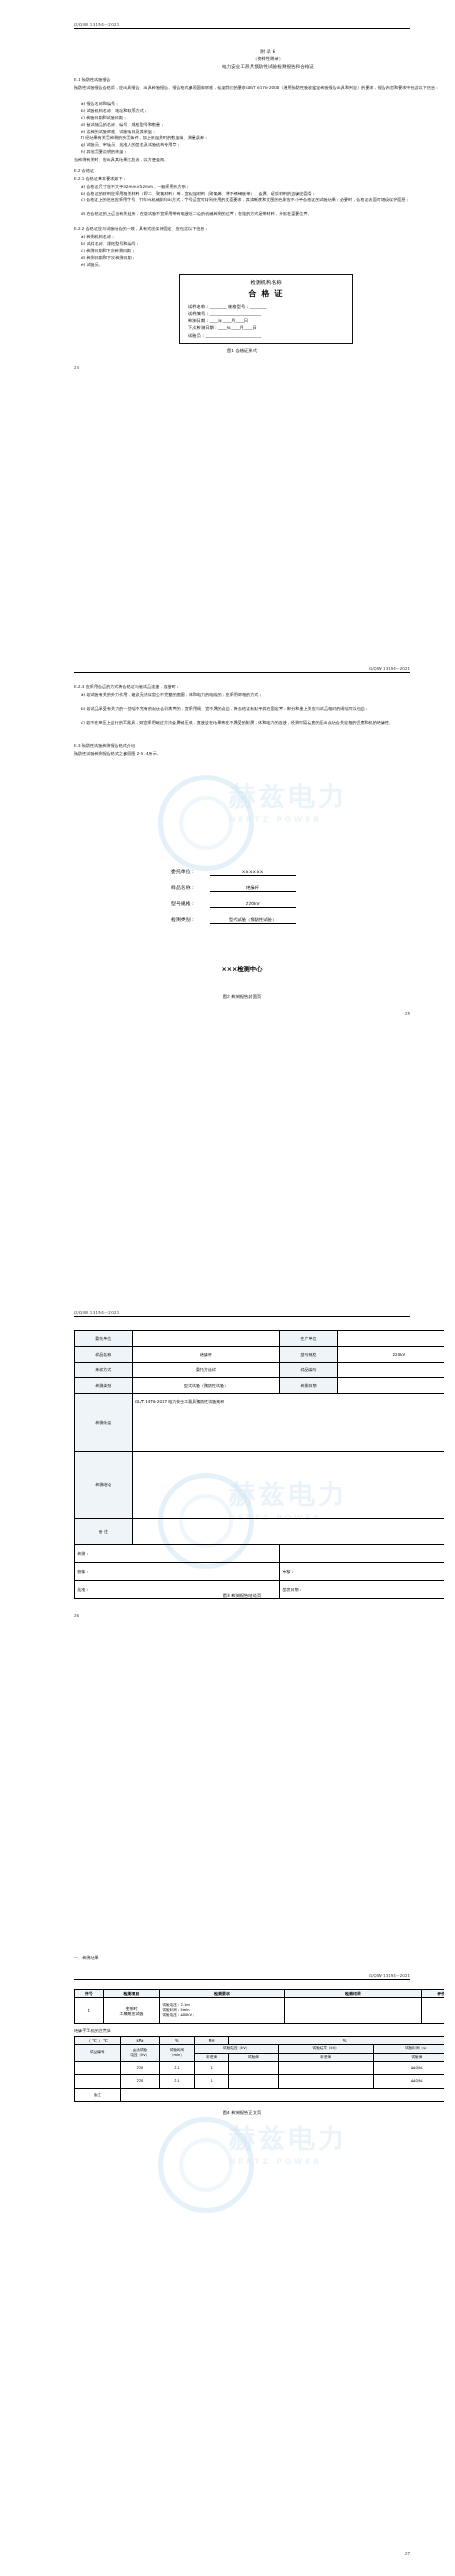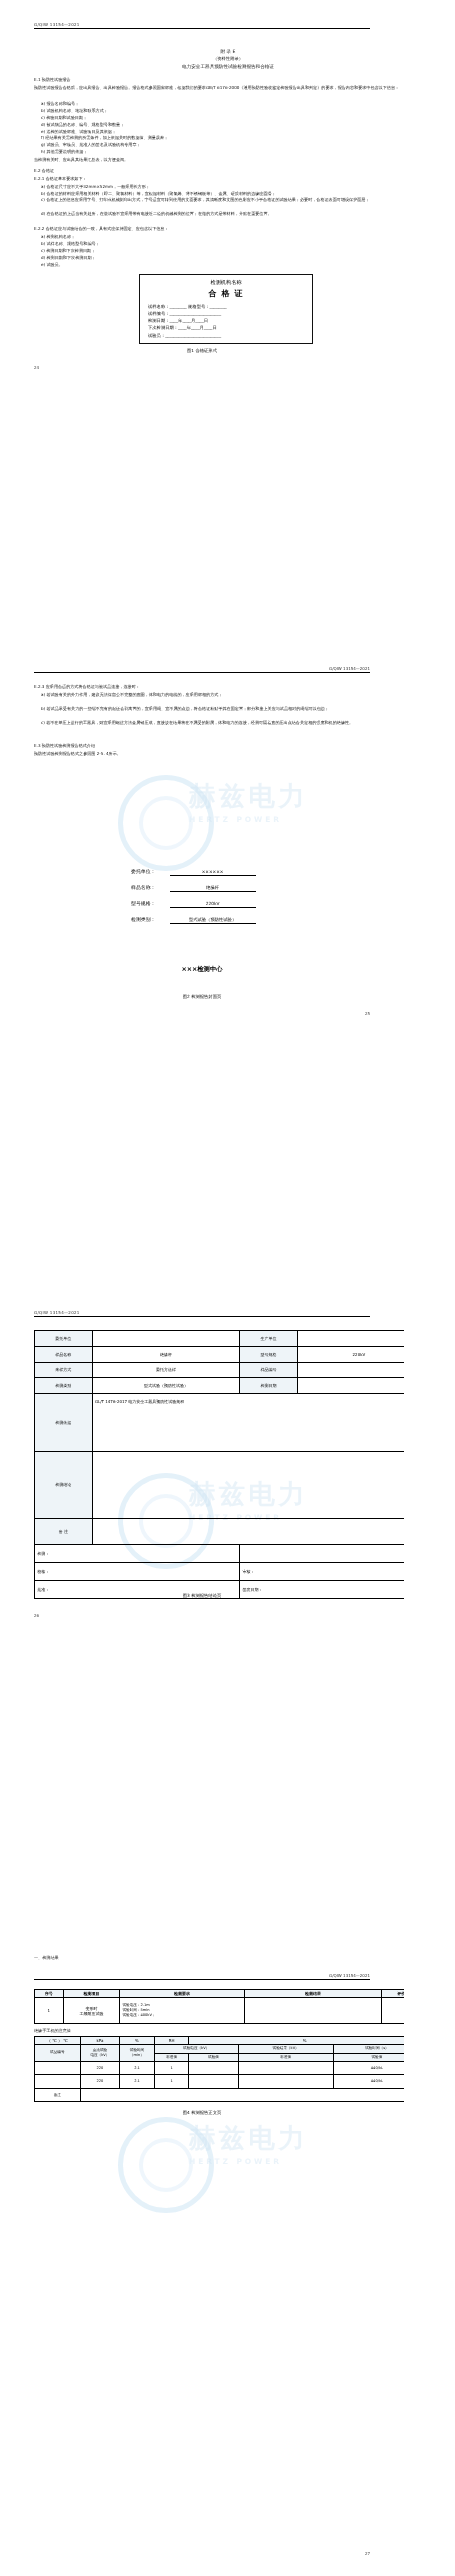--- a/index.html
+++ b/index.html
@@ -1,18 +1,18 @@
 <!DOCTYPE html>
 <html style="font-size:9.2px"><head>
 <meta charset="utf-8">
 <style>
   html,body{margin:0;padding:0;background:#ffffff;}
   body{font-family:"DejaVu Sans","Liberation Sans",sans-serif;color:#000;}
   .page{position:relative;width:456px;background:#ffffff;}
-  .sheet{position:relative;width:404px;min-height:644px;background:#fff;overflow:hidden;}
+  .sheet{position:relative;width:404px;min-height:644px;background:#fff;overflow:hidden;margin-left:40px;}
   .hdr{position:absolute;left:34px;top:22px;font-size:4px;color:#333;letter-spacing:0.3px;}
   .hdr-r{position:absolute;right:34px;top:22px;font-size:4px;color:#333;}
   .rule{position:absolute;left:34px;right:34px;border-top:0.6px solid #000;}
   .pg{position:absolute;font-size:4px;color:#444;}
   .txt{position:absolute;font-size:4.1px;line-height:6.9px;color:#111;}
   .txt.c{text-align:center;}
   .center-title{position:absolute;width:100%;text-align:center;}
   
   .wm{position:absolute;pointer-events:none;opacity:.30;}
   .wm .wm-cn{font-size:26.4px;font-weight:bold;color:#bcd9ee;letter-spacing:3.4px;white-space:nowrap;}

